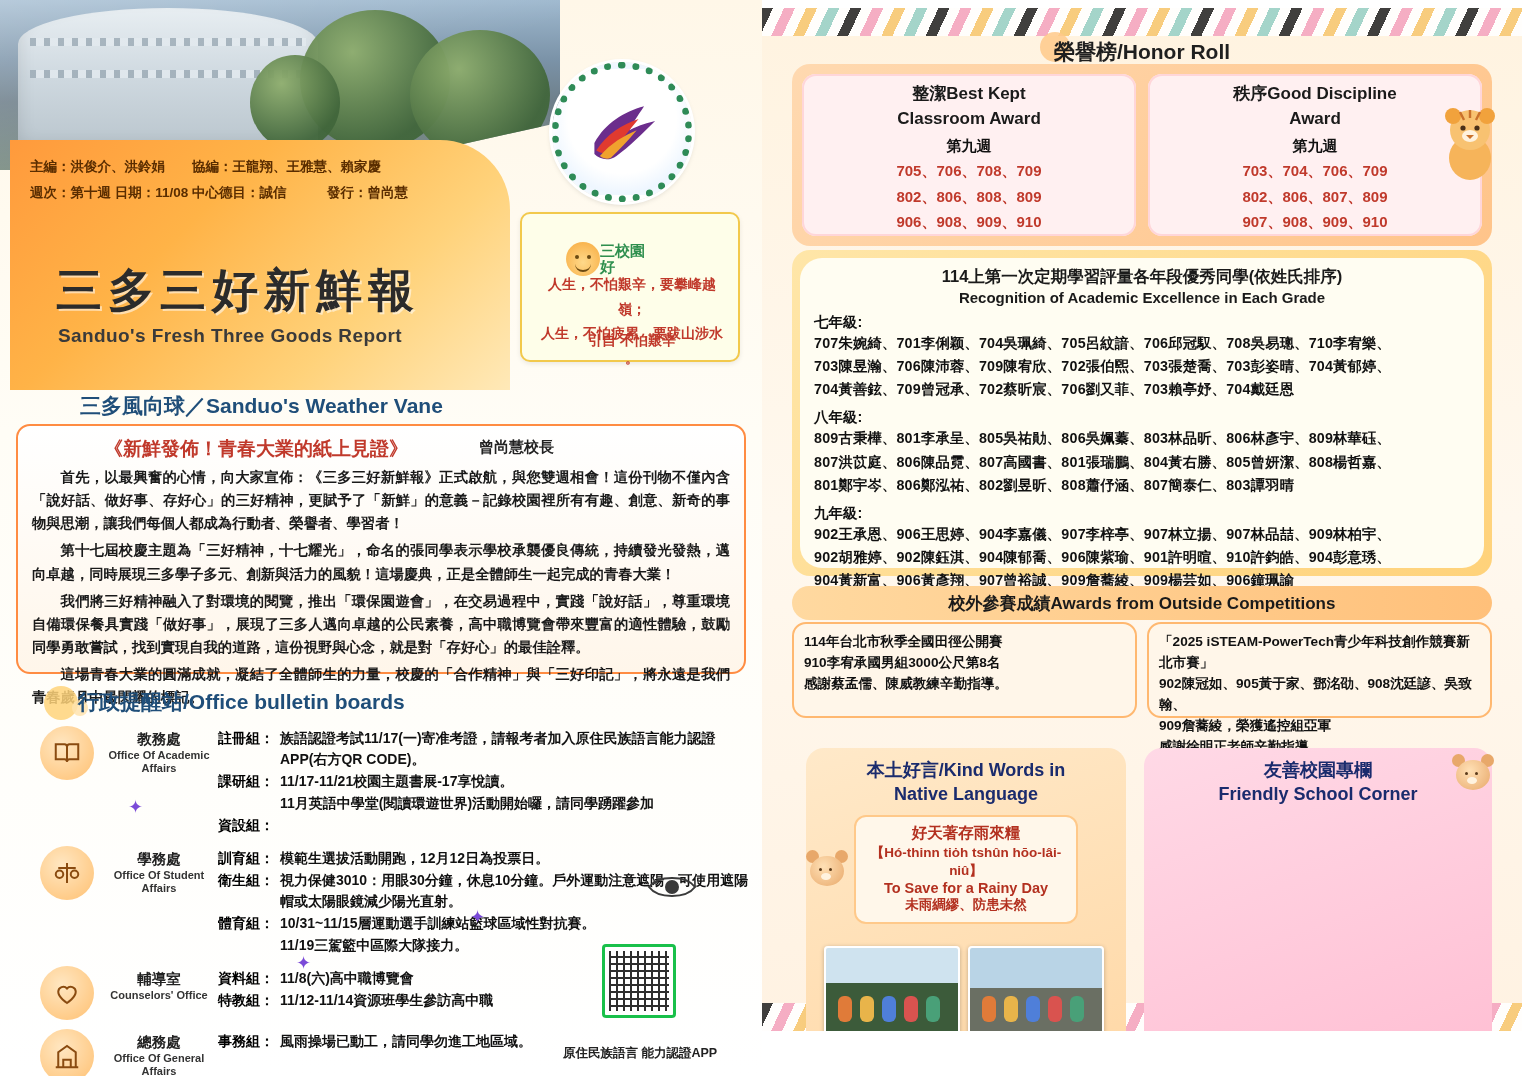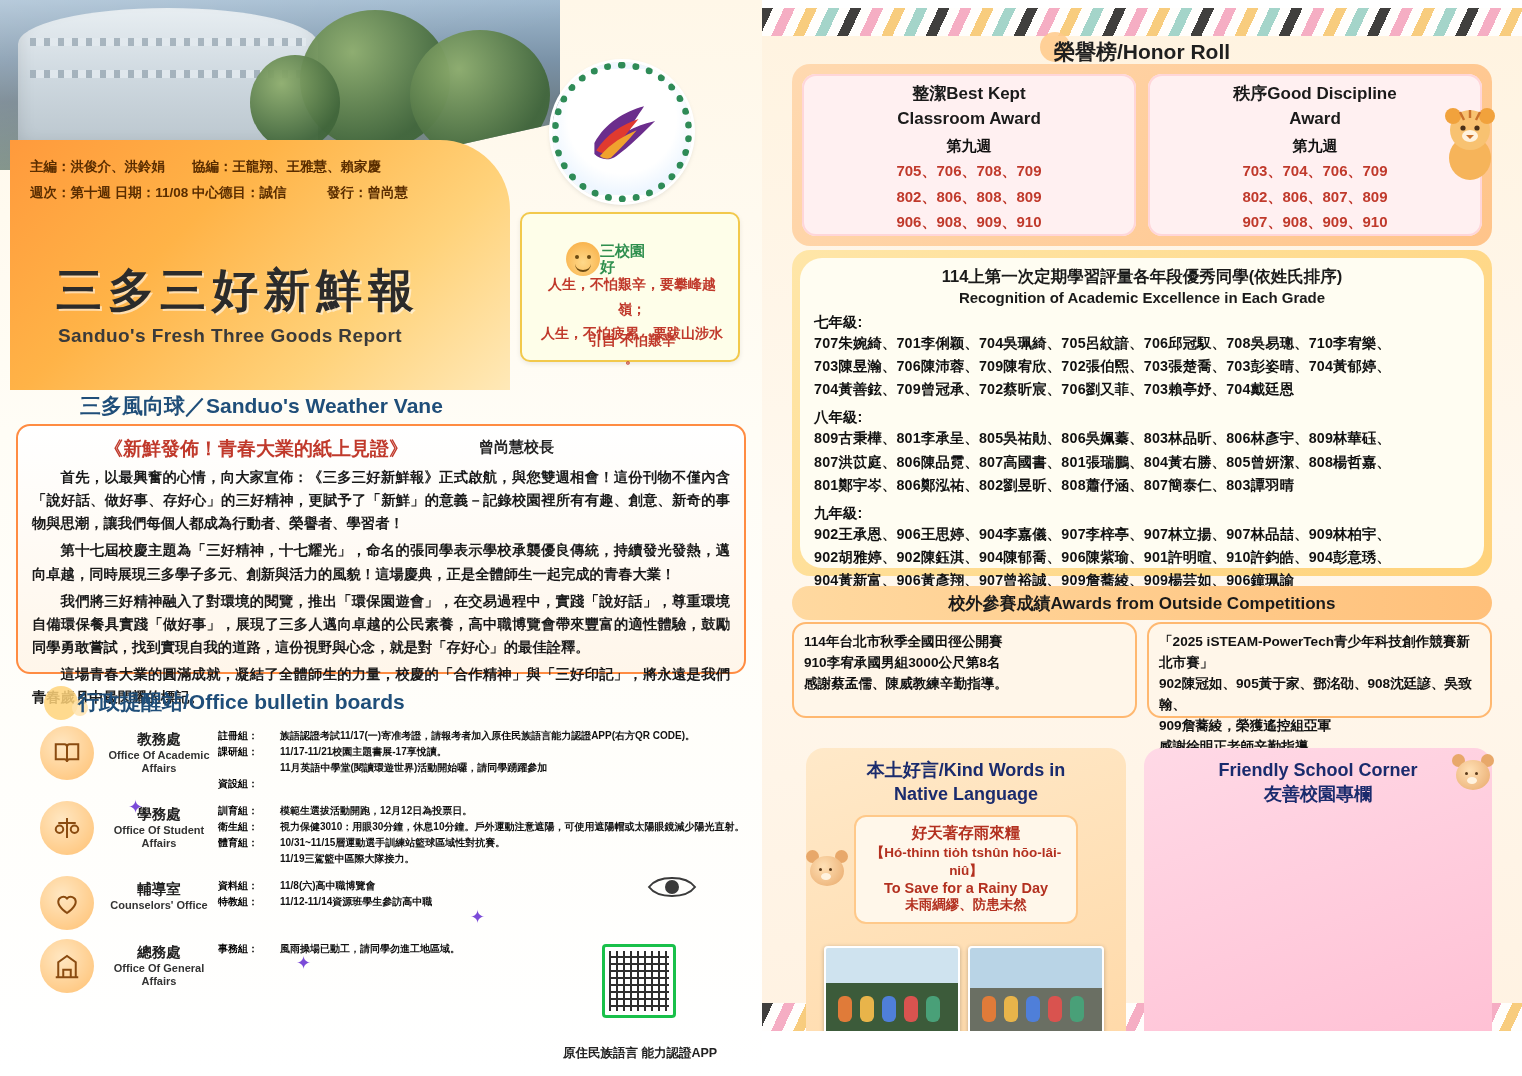--- a/index.html
+++ b/index.html
@@ -152,21 +152,21 @@
     display: flex; align-items: center; justify-content: center; flex: none;
     margin-right: 6px;
   }
   .office-ico svg { width: 30px; height: 30px; }
   .office-name {
     width: 118px; flex: none; text-align: center; padding-top: 4px;
   }
   .office-name .zh { font-size: 14.5px; font-weight: 800; color: #222; }
   .office-name .en { font-size: 11px; font-weight: 800; color: #333; line-height: 1.15; }
   .office-items { flex: 1; padding-top: 2px; }
-  .office-items .it { display: flex; font-size: 10px; line-height: 1.5; margin-bottom: 1px; }
+  .office-items .it { display: flex; font-size: 14px; line-height: 1.5; margin-bottom: 1px; }
   .office-items .it .k { font-weight: 800; color: #000; width: 62px; flex: none; }
   .office-items .it .v { color: #111; font-weight: 600; }
 
   .qr {
     position: absolute; right: 86px; bottom: 58px; width: 74px; height: 74px;
     background:#fff; border: 3px solid #19c04a; border-radius: 4px;
     display:flex; align-items:center; justify-content:center;
   }
   .qr .inner {
     width: 60px; height: 60px;
@@ -614,22 +614,22 @@
           <div class="ear r"></div>
           <div class="head"></div>
         <div class="eye l"></div>
           <div class="eye r"></div>
           <div class="snout"></div>
       </div>
     </div>
 
     <div class="friendly">
       <div class="hd">
+        <div>友善校園專欄</div>
         <div>Friendly School Corner</div>
-        <div>友善校園專欄</div>
       </div>
       <div class="bear" style="right:-4px; top:6px;">
         <div class="ear l"></div>
           <div class="ear r"></div>
           <div class="head"></div>
         <div class="eye l"></div>
           <div class="eye r"></div>
           <div class="snout"></div>
       </div>
     </div>

